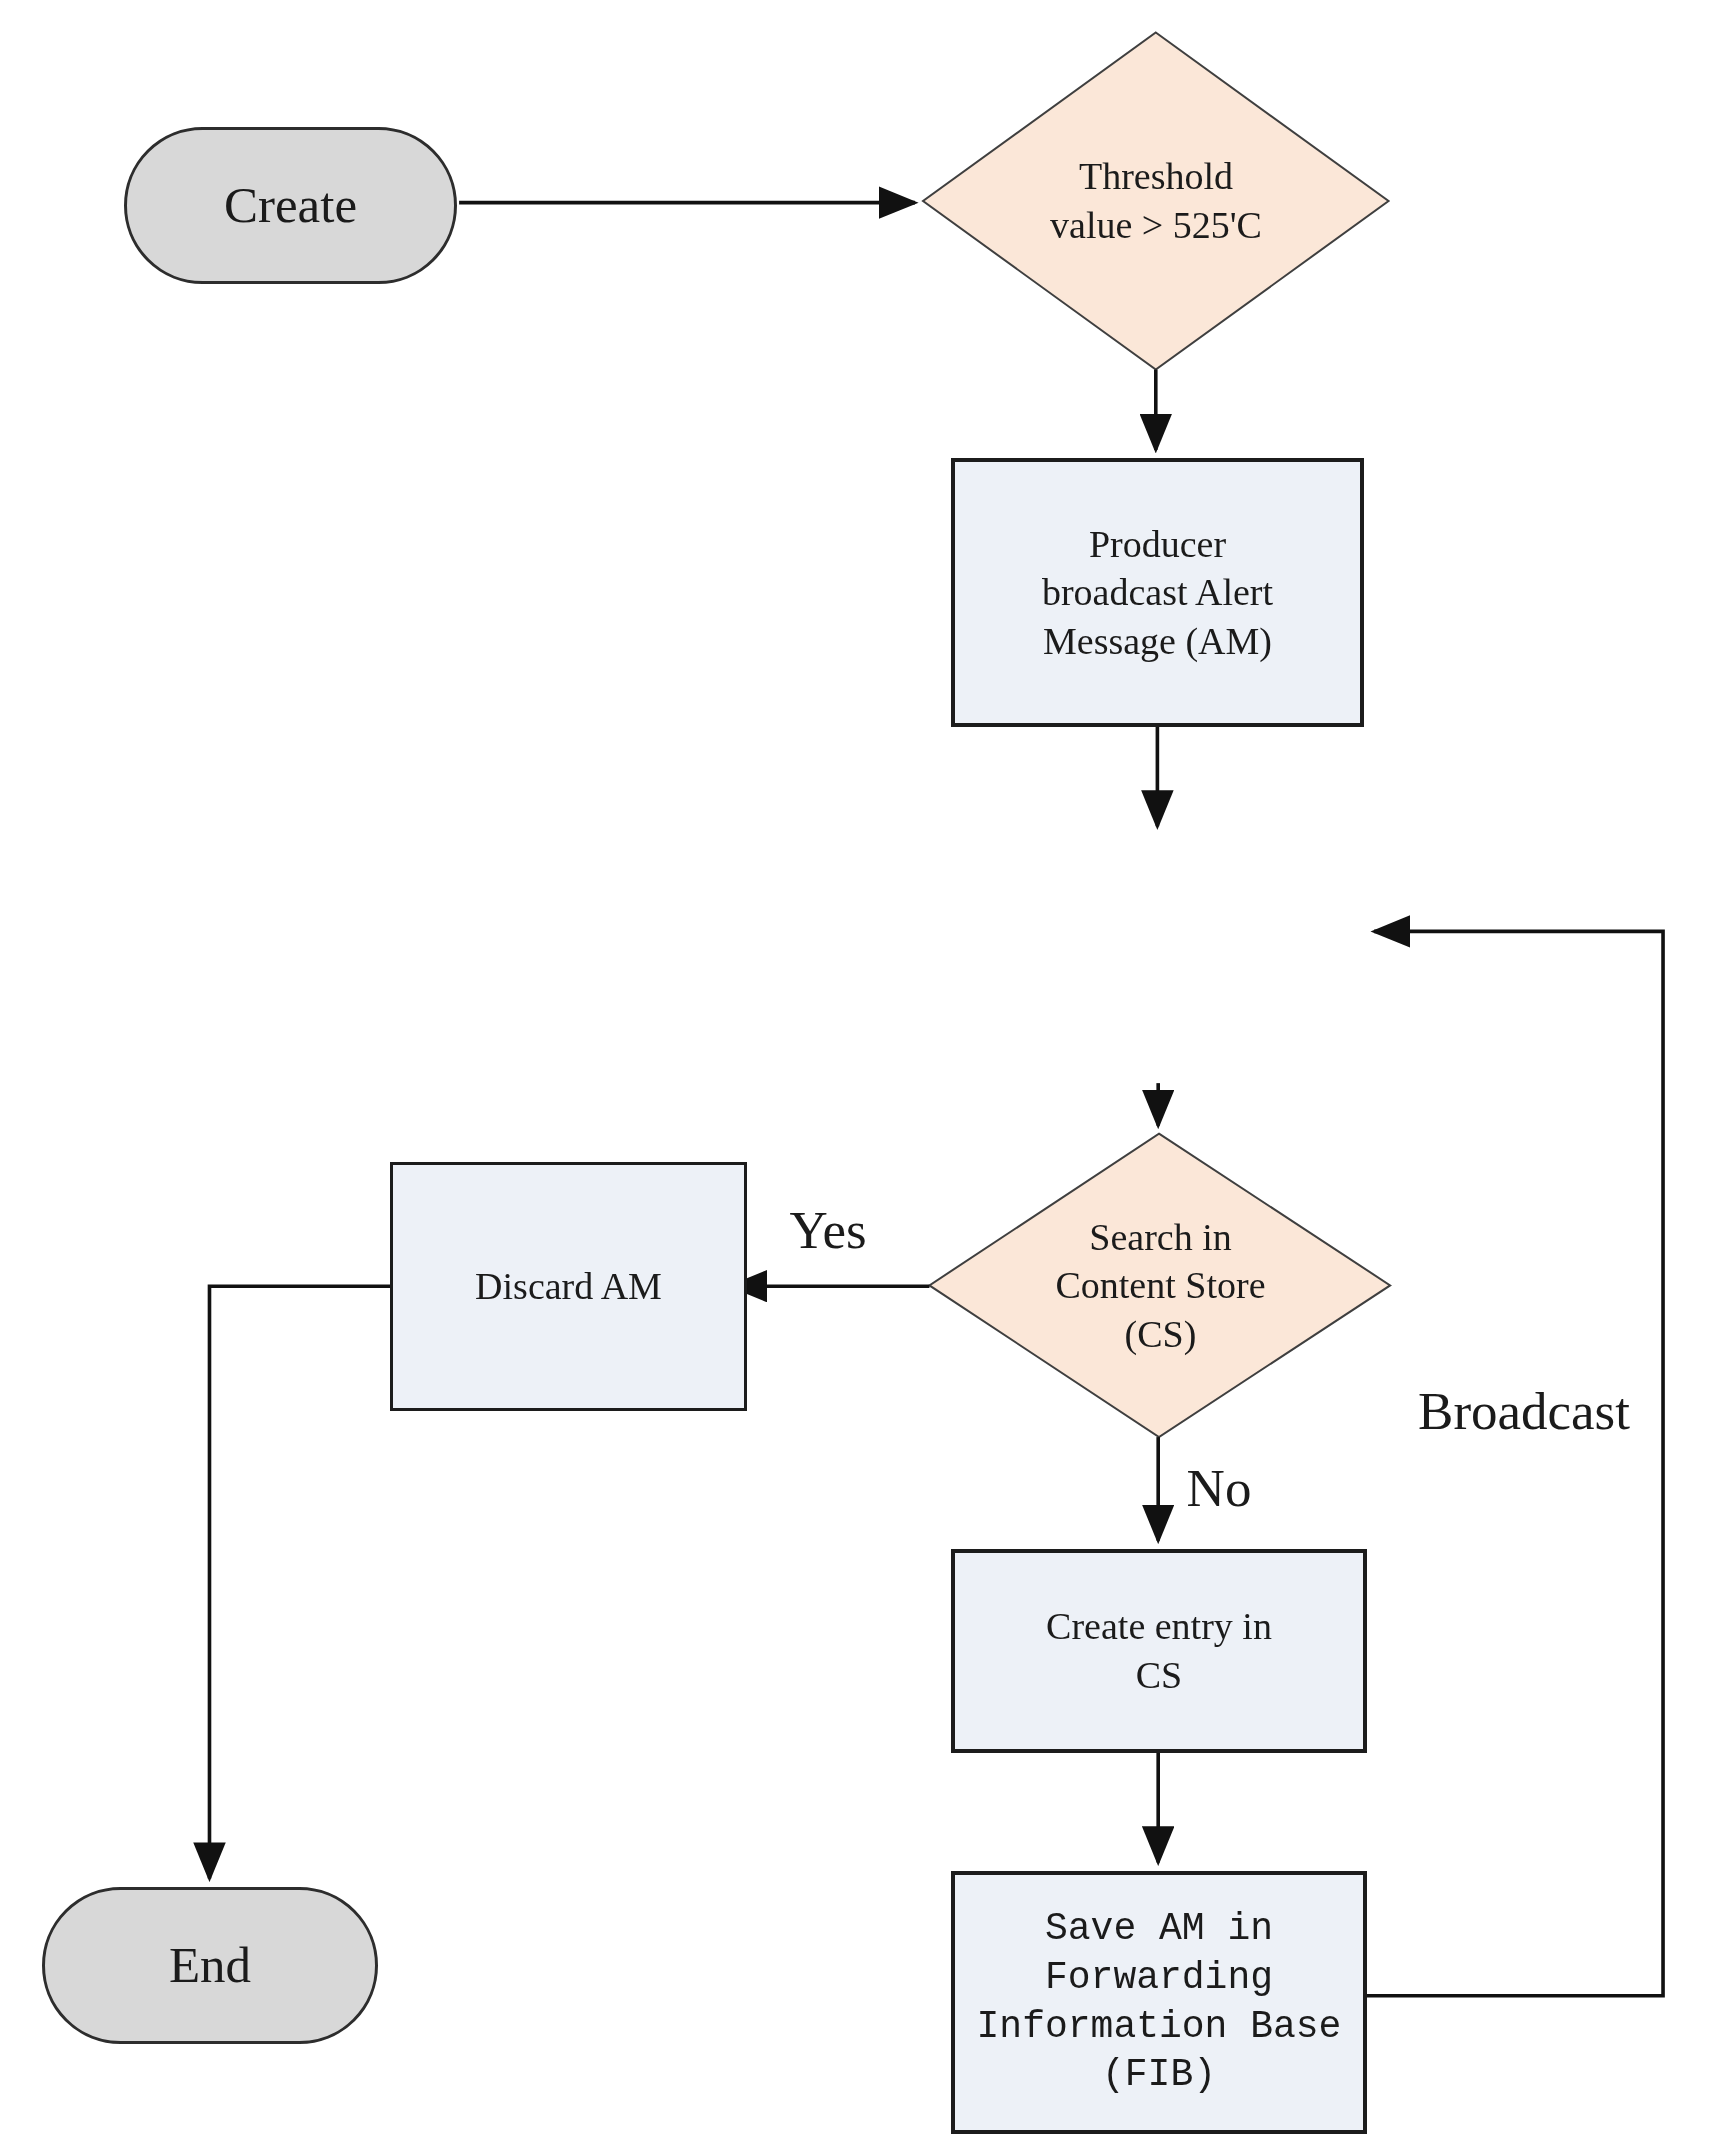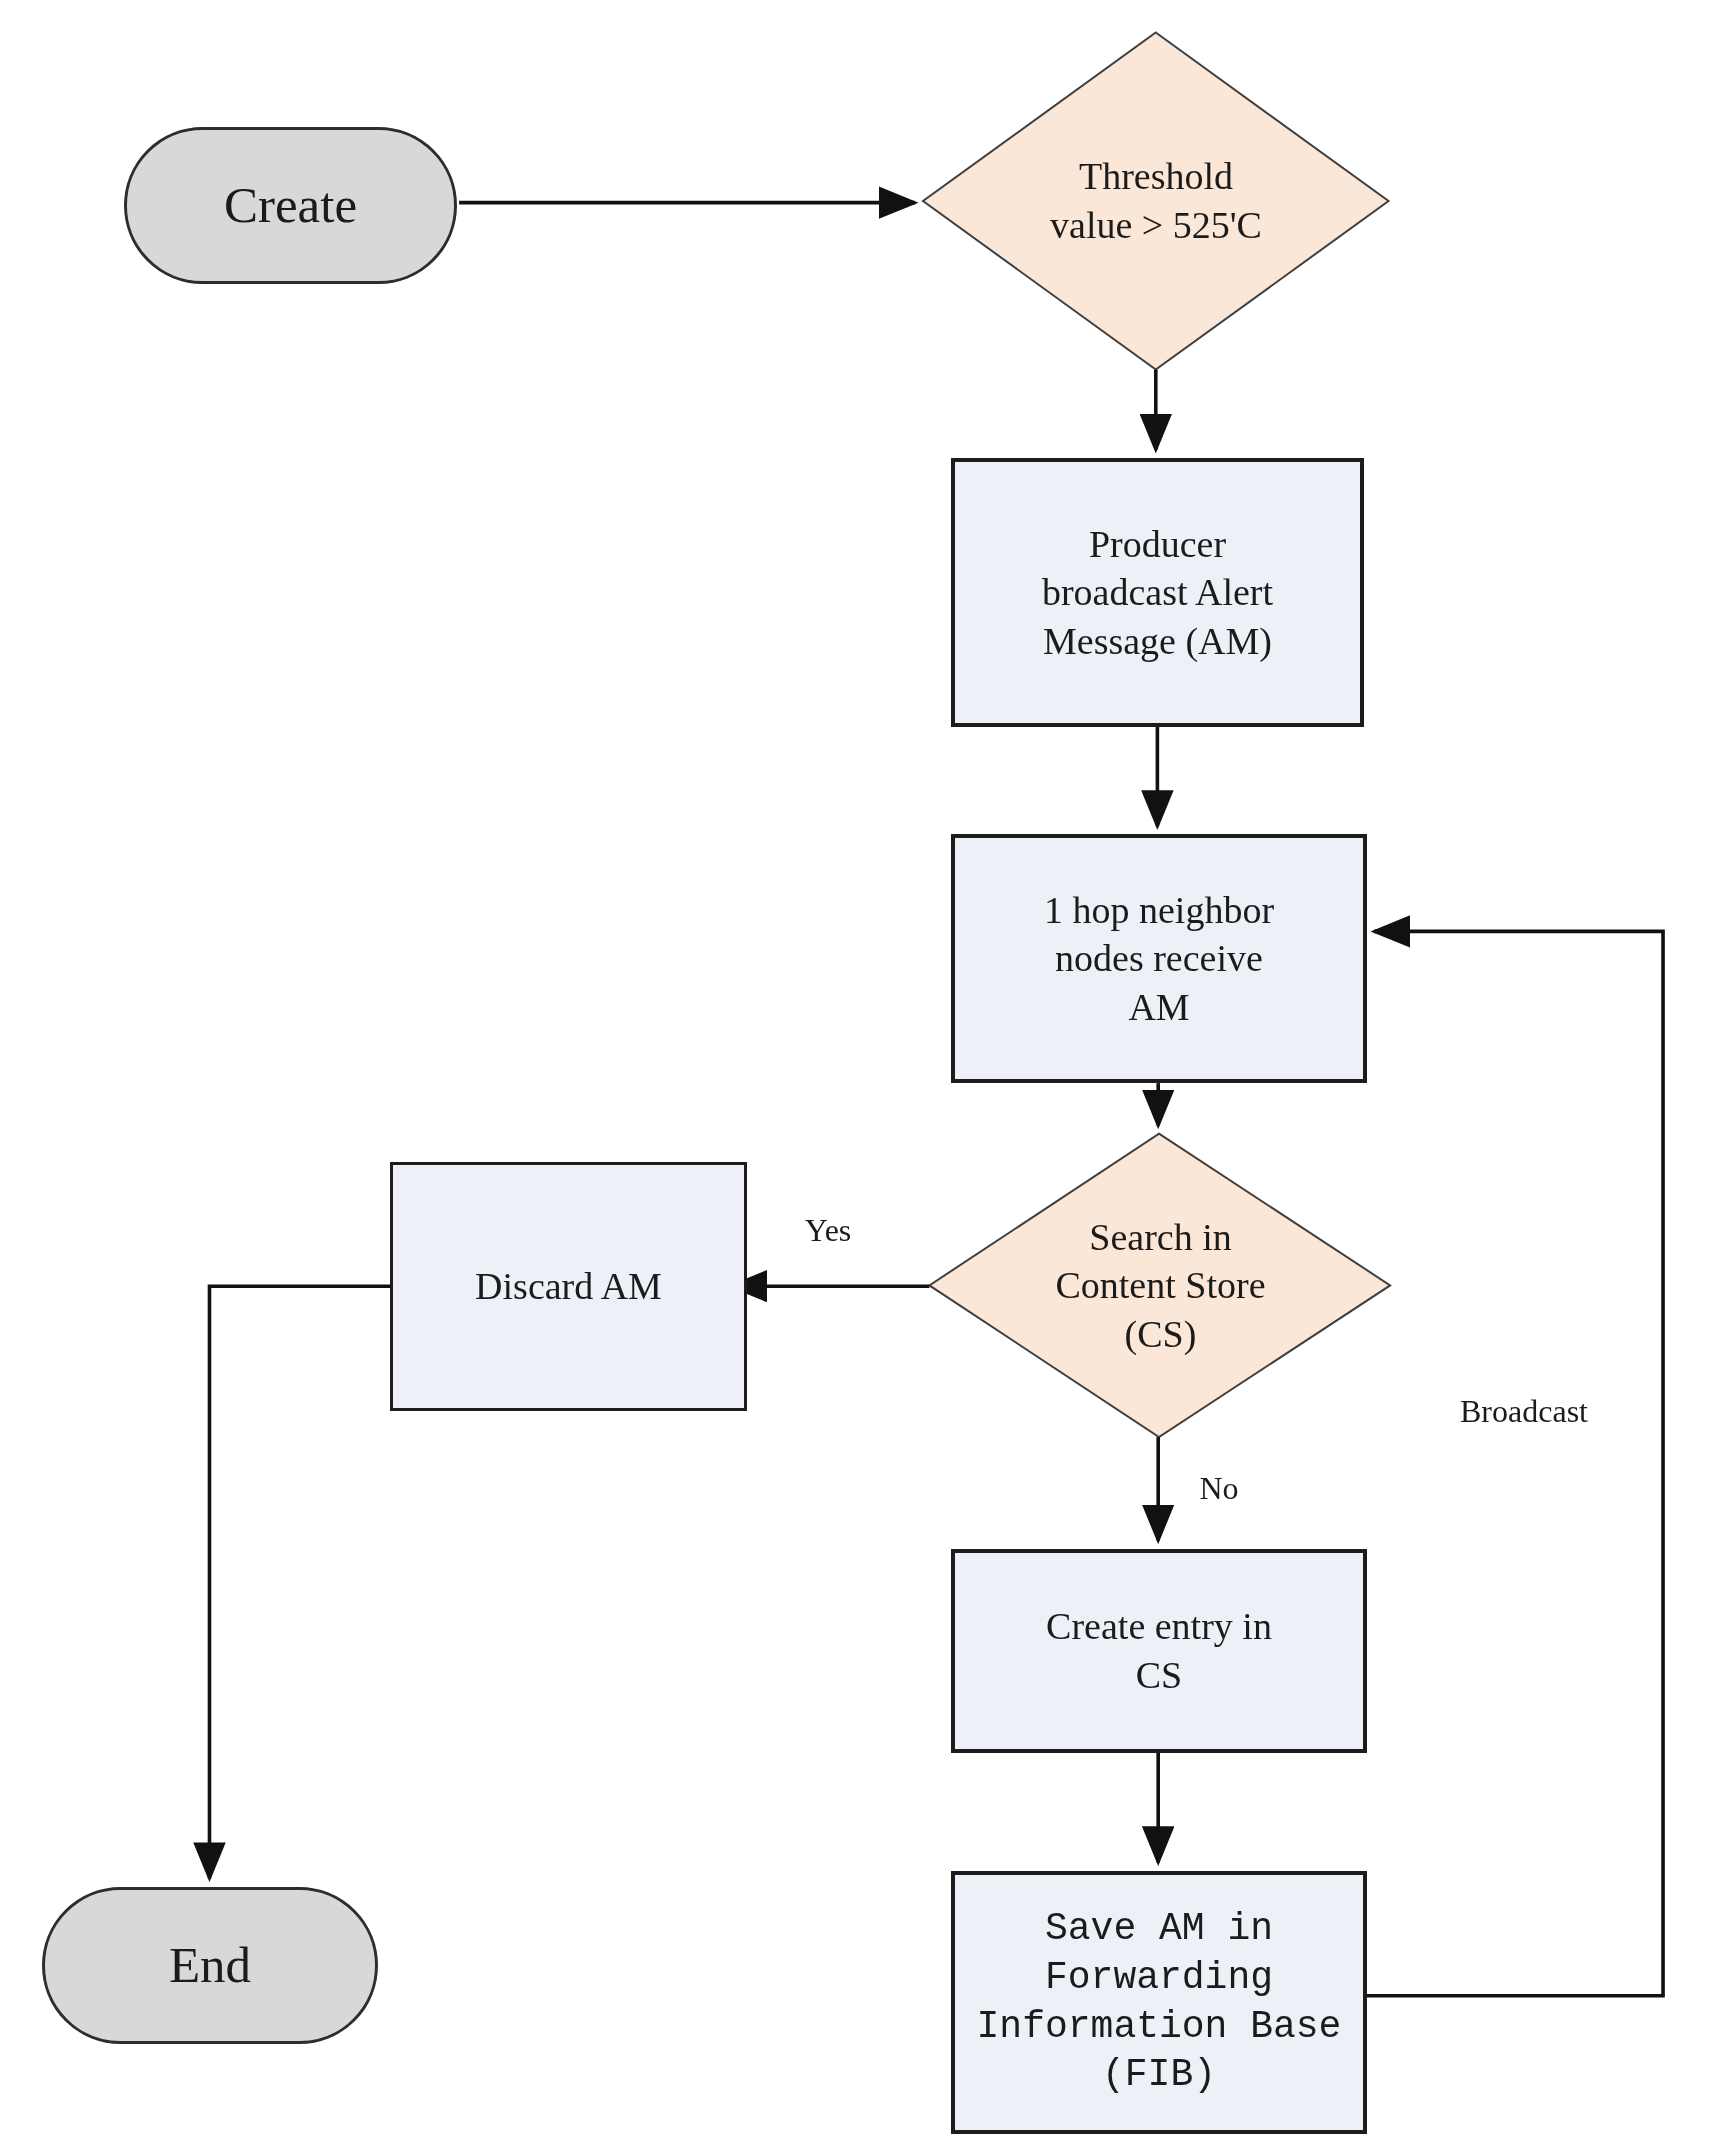--- a/index.html
+++ b/index.html
@@ -64,21 +64,21 @@
     border-radius: 96px;
     font-size: 51px;
   }
   .decision-label {
     background: transparent;
     border: none;
   }
   .edge-label {
     position: absolute;
     transform: translate(-50%, -50%);
-    font-size: 32px;
+    font-size: 53px;
     white-space: nowrap;
     color: var(--text-color);
   }
 </style>
 </head>
 <body>
 
 <div class="canvas">
 
   <svg class="edges-layer" viewBox="0 0 2133 2679" xmlns="http://www.w3.org/2000/svg">
@@ -110,23 +110,20 @@
 value &gt; 525'C</div>
 
   <div class="node decision-label" style="left:930px; top:1134px; width:461px; height:303px;">Search in
 Content Store
 (CS)</div>
 
   <div class="node process" style="left:951px; top:458px; width:413px; height:269px;">Producer
 broadcast Alert
 Message (AM)</div>
 
-  <div class="node process" style="left:951px; top:834px; width:416px; height:249px;">1 hop neighbor
-nodes receive
-AM</div>
 
   <div class="node process-thin" style="left:390px; top:1162px; width:357px; height:249px;">Discard AM</div>
 
   <div class="node process" style="left:951px; top:1549px; width:416px; height:204px;">Create entry in
 CS</div>
 
   <div class="node process" style="left:951px; top:1871px; width:416px; height:263px;font-family:Liberation Mono, monospace;">Save AM in
 Forwarding
 Information Base
 (FIB)</div>

